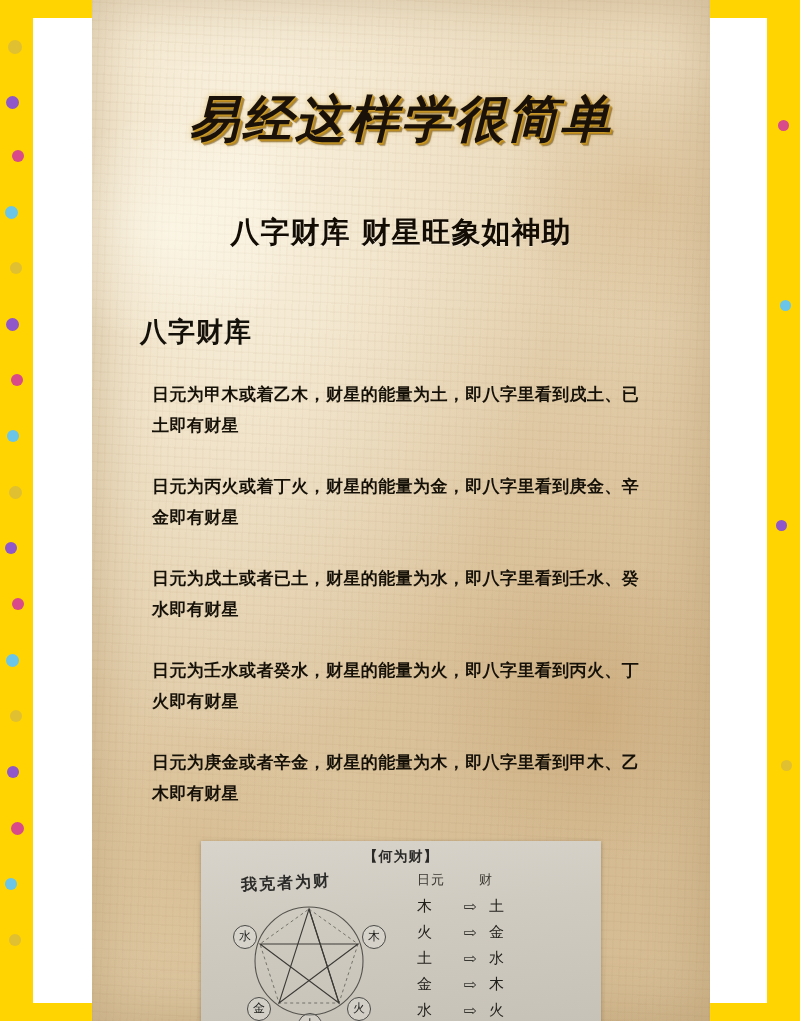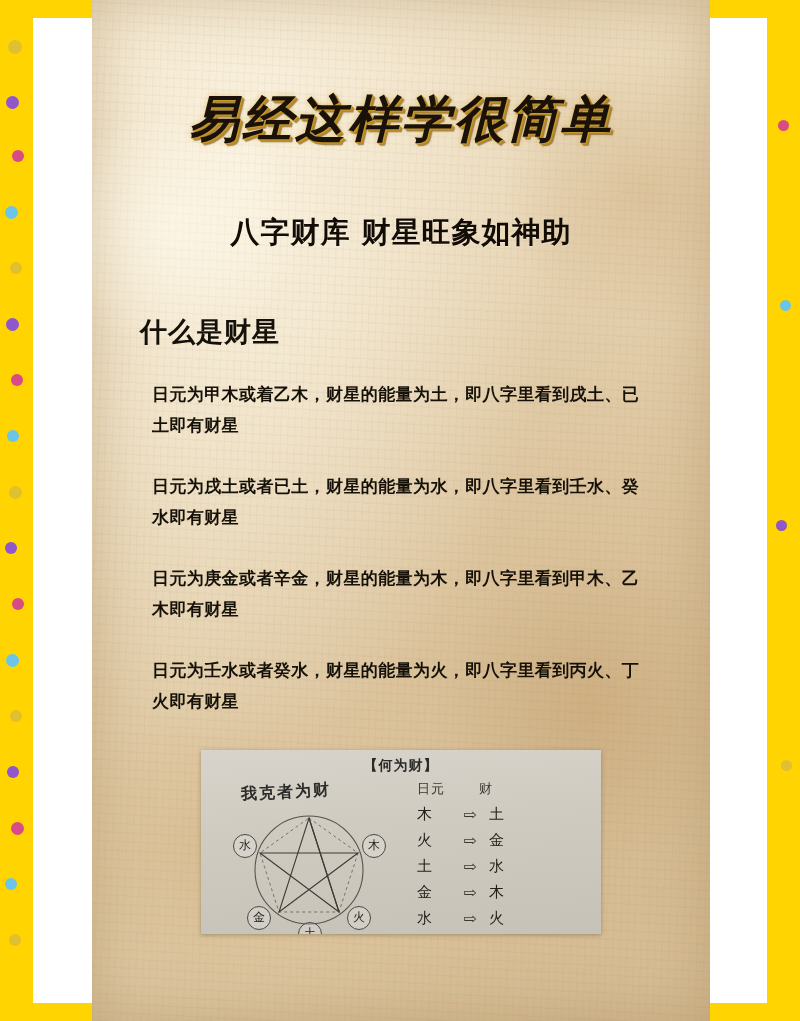--- a/index.html
+++ b/index.html
@@ -259,26 +259,27 @@
 <div class="page">
   <div class="page-grain"></div>
   <div class="blotch" style="left:-60px; top:120px; width:280px; height:220px; background:radial-gradient(circle, rgba(255,252,240,0.55), rgba(255,252,240,0) 70%);"></div>
   <div class="blotch" style="left:400px; top:60px; width:300px; height:260px; background:radial-gradient(circle, rgba(190,150,95,0.30), rgba(190,150,95,0) 70%);"></div>
   <div class="blotch" style="left:330px; top:560px; width:340px; height:300px; background:radial-gradient(circle, rgba(185,145,92,0.28), rgba(185,145,92,0) 70%);"></div>
   <div class="blotch" style="left:-40px; top:700px; width:300px; height:300px; background:radial-gradient(circle, rgba(200,163,110,0.26), rgba(200,163,110,0) 70%);"></div>
 
   <div class="content">
     <h1 class="main-title">易经这样学很简单</h1>
     <h2 class="subtitle">八字财库  财星旺象如神助</h2>
-    <h3 class="section-head">什么是财星</h3>
+    <h3 class="section-head">八字财库</h3>
 
     <p class="para">日元为甲木或着乙木，财星的能量为土，即八字里看到戌土、已土即有财星</p>
+    <p class="para">日元为丙火或着丁火，财星的能量为金，即八字里看到庚金、辛金即有财星</p>
     <p class="para">日元为戌土或者已土，财星的能量为水，即八字里看到壬水、癸水即有财星</p>
+    <p class="para">日元为壬水或者癸水，财星的能量为火，即八字里看到丙火、丁火即有财星</p>
     <p class="para">日元为庚金或者辛金，财星的能量为木，即八字里看到甲木、乙木即有财星</p>
-    <p class="para">日元为壬水或者癸水，财星的能量为火，即八字里看到丙火、丁火即有财星</p>
 
     <div class="figure">
       <div class="fig-title">【何为财】</div>
       <div class="fig-body">
 
         <div class="fig-left">
           <div class="fig-left-caption">我克者为财</div>
 
           <div class="pentagram">
             <svg width="128" height="128" viewBox="0 0 128 128">

